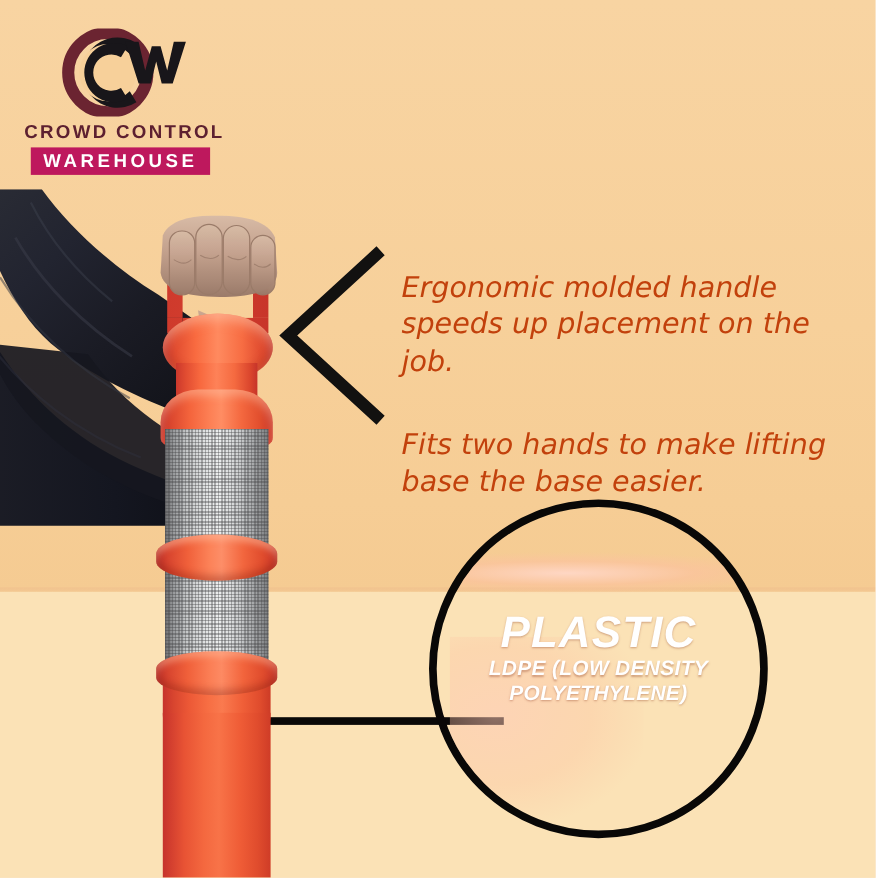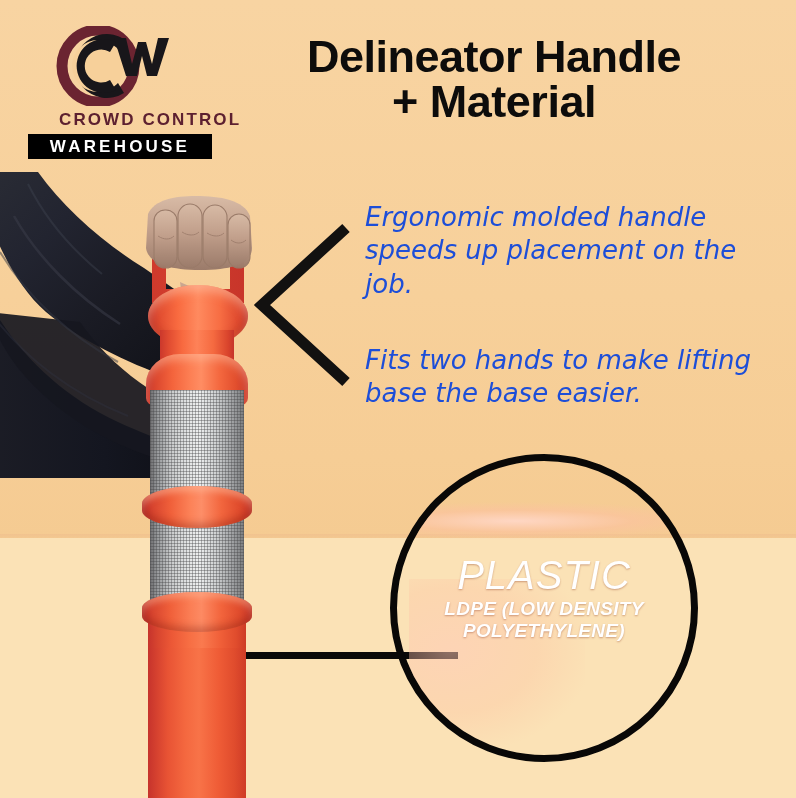--- a/index.html
+++ b/index.html
@@ -55,27 +55,26 @@
     position: absolute;
     left: 0; top: 84px;
     width: 176px;
     text-align: center;
     font-size: 17px;
     font-weight: bold;
     letter-spacing: 2.1px;
     color: #5d2030;
     font-family: "Liberation Sans", sans-serif;
     white-space: nowrap;
-    margin-left: 37px;
   }
   .logo-bar {
     position: absolute;
     left: 6px; top: 108px;
-    width: 184px; height: 25px;
-    background: #000000;
+    width: 163px; height: 25px;
+    background: #be185d;
     display: flex;
     align-items: center;
     justify-content: center;
   }
   .logo-bar span {
     font-size: 17px;
     font-weight: bold;
     letter-spacing: 3.2px;
     color: #ffffff;
     white-space: nowrap;
@@ -95,22 +94,23 @@
     font-family: "Liberation Sans", sans-serif;
   }
   .title .line2 { display: block; }
 
   
   .callout {
     position: absolute;
     font-style: italic;
     font-size: 26px;
     line-height: 1.28;
-    color: #1d4ed8;
+    color: #c2410c;
     font-family: "DejaVu Sans", sans-serif;
+    margin-top: 45px;
   }
   .callout-1 { left: 365px; top: 201px; width: 400px; }
   .callout-2 { left: 365px; top: 344px; width: 400px; }
 
   
   .bracket {
     position: absolute;
     left: 250px; top: 222px;
     width: 110px; height: 166px;
   }
@@ -164,21 +164,21 @@
   .circle-text {
     position: absolute;
     left: 0; right: 0; top: 92px;
     text-align: center;
     color: #ffffff;
     font-style: italic;
     font-family: "Liberation Sans", sans-serif;
   }
   .circle-title {
     font-size: 40px;
-    font-weight: normal;
+    font-weight: bold;
     letter-spacing: 1px;
     text-shadow: 0 1px 2px rgba(120,30,10,0.35);
   }
   .circle-sub1 {
     font-size: 19px;
     font-weight: bold;
     letter-spacing: 0.3px;
     text-shadow: 0 1px 2px rgba(120,30,10,0.35);
   }
   .circle-sub2 {
@@ -331,24 +331,20 @@
 
         <path d="M62 12 L74 12 L80 38 L86 16 L94 16 L100 38 L106 12 L117 12 L105 50 L95 50 L90 30 L85 50 L74 50 Z" fill="#18161a"></path>
       </svg>
     </div>
     <div class="logo-words">CROWD CONTROL</div>
     <div class="logo-bar">
       <span>WAREHOUSE</span>
     </div>
   </div>
 
-  <div class="title">
-    <span>Delineator Handle</span>
-    <span class="line2">+ Material</span>
-  </div>
 
   <div class="photo">
 
     <div class="arm">
       <svg width="250" height="310" viewBox="0 0 250 310">
         <defs>
           <linearGradient id="denim" x1="0" y1="0" x2="1" y2="1">
             <stop offset="0%" stop-color="#2a2c35"></stop>
             <stop offset="30%" stop-color="#222430"></stop>
             <stop offset="60%" stop-color="#1a1b24"></stop>

